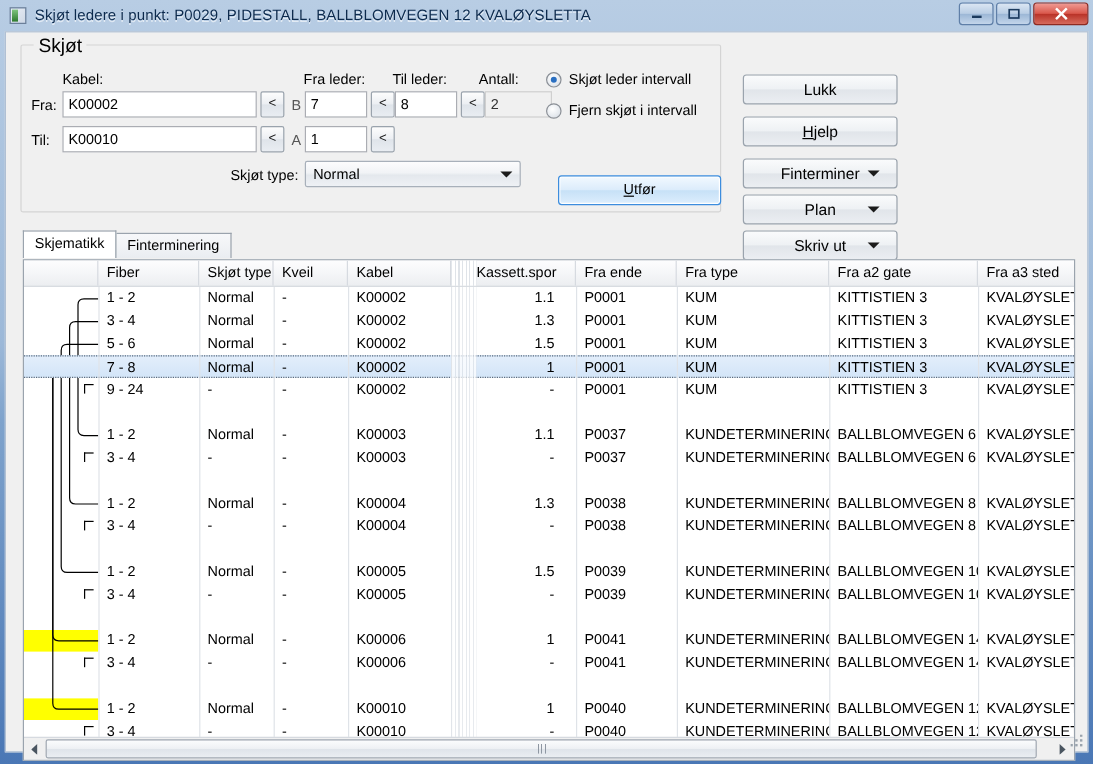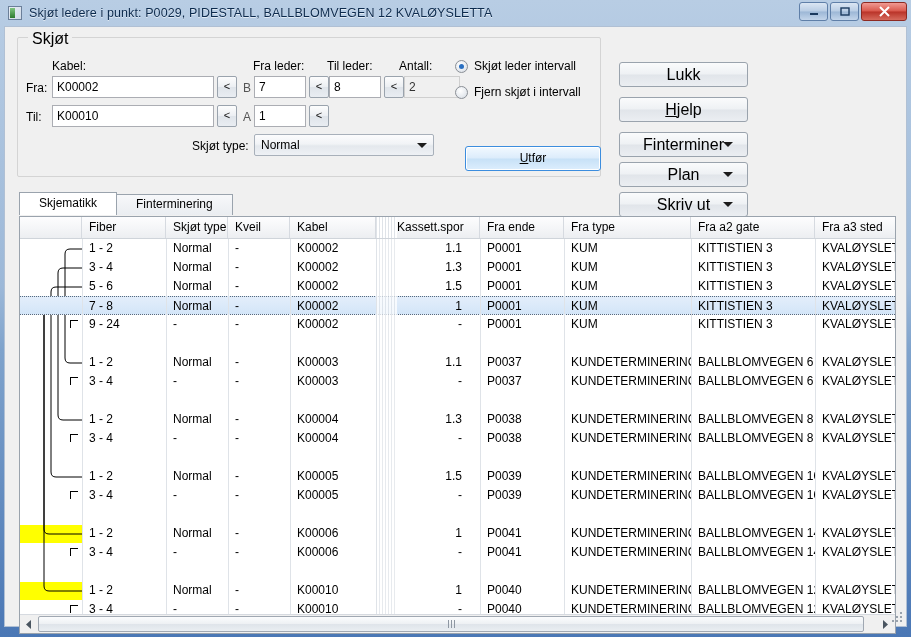--- a/index.html
+++ b/index.html
@@ -101,32 +101,32 @@
   .combo .arrow{
     position:absolute;right:6px;top:8px;width:0;height:0;
     border-left:5px solid transparent;border-right:5px solid transparent;
     border-top:5px solid #1b1b1b;
   }
   
   .rbtn{
     position:absolute;left:614px;width:129px;height:25px;box-sizing:border-box;
     border:1px solid #9aa3ad;border-radius:3px;
     background:linear-gradient(to bottom,#fafbfc 0%,#eef1f4 48%,#e1e5ea 52%,#ebeef2 100%);
-    font-size:16px;text-align:center;line-height:23px;color:#000;cursor:default;
+    font-size:13px;text-align:center;line-height:23px;color:#000;cursor:default;
   }
   .rbtn .arrow{
     position:absolute;right:14px;top:9px;width:0;height:0;
     border-left:5px solid transparent;border-right:5px solid transparent;
     border-top:5px solid #1b1b1b;
   }
   .rbtn u{text-decoration:underline;}
   
   #tabstrip{position:absolute;left:14px;top:167px;height:21px;display:flex;align-items:flex-end;}
   .tab{
-    box-sizing:border-box;height:21px;padding:0 19px;
+    box-sizing:border-box;height:21px;padding:0 9px;
     border:1px solid #9aa3ad;border-bottom:none;
     font-size:12px;line-height:19px;color:#000;cursor:default;
     background:linear-gradient(to bottom,#f7f8fa 0%,#eaedf1 100%);
     margin-right:-1px;
   }
   .tab.active{
     background:#ffffff;height:23px;line-height:21px;position:relative;z-index:3;
   }
   #vis-combo{position:absolute;left:447px;top:168px;width:140px;}
   

